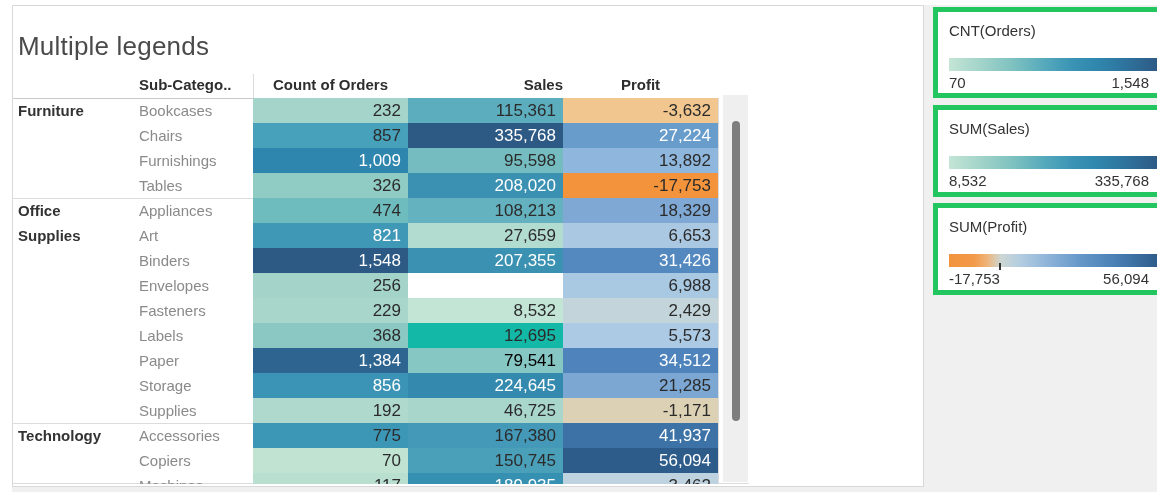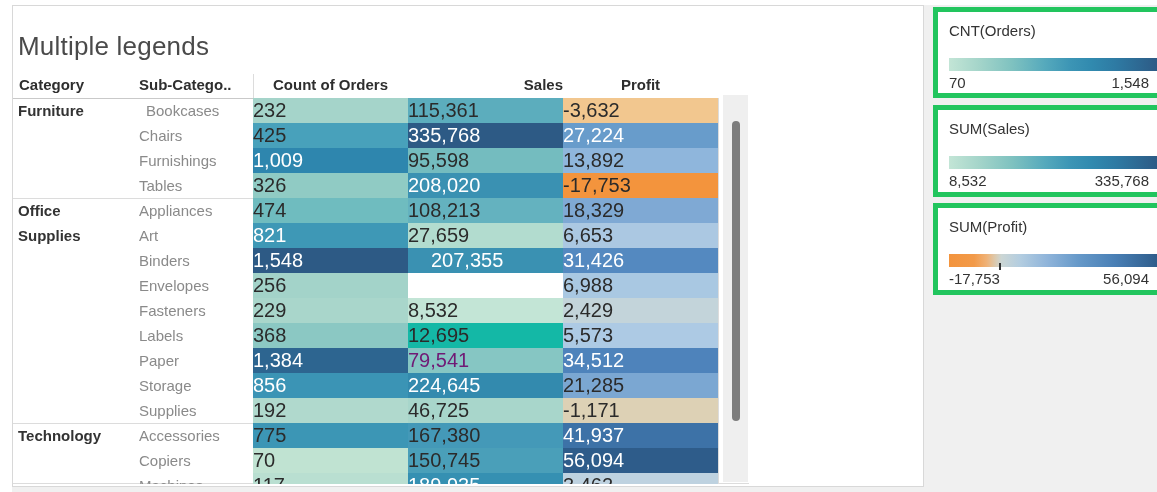--- a/index.html
+++ b/index.html
@@ -44,21 +44,21 @@
   .cat{
     position:absolute;left:5px;width:95px;font-size:15px;font-weight:700;
     color:#333333;line-height:25px;
   }
   .sub{
     position:absolute;left:126px;width:112px;height:25px;font-size:15px;
     color:#8a8a8a;line-height:25px;white-space:nowrap;
   }
   .cell{
     position:absolute;width:155px;height:25px;line-height:25px;
-    font-size:20px;text-align:left;box-sizing:border-box;padding-right:7px;
+    font-size:17px;text-align:right;box-sizing:border-box;padding-right:7px;
     white-space:nowrap;
   }
 
   
   .sb-track{
     position:absolute;left:710px;top:89px;width:25px;height:387px;
     background:#efefef;
   }
   .sb-thumb{
     position:absolute;left:9px;top:26px;width:8px;height:300px;
@@ -104,41 +104,40 @@
 </head>
 <body>
 
 <div class="stage">
 
   <div class="card">
     <div class="title">Multiple legends</div>
 
     <div class="tbl">
 
-      <div class="hcell h-cat">Category</div>
       <div class="hcell h-sub">Sub-Catego..</div>
       <div class="hcell h-ord">Count of Orders</div>
       <div class="hcell h-sal">Sales</div>
       <div class="hcell h-pro">Profit</div>
 
       <div class="hline" style="top:24px"></div>
       <div class="vline" style="left:240px;top:0;height:410px"></div>
       <div class="vline" style="left:705px;top:24px;height:386px"></div>
       <div class="gline" style="top:124px"></div>
       <div class="gline" style="top:349px"></div>
       <div class="bline"></div>
 
       <div id="rows-host">
           <div class="cat" style="top: 24px; height: 100px;">Furniture</div>
-          <div class="sub" style="top: 24px; margin-left: 7px;">Bookcases</div>
+          <div class="sub" style="top: 24px;">Bookcases</div>
           <div class="cell" style="left: 240px; top: 24px; background: rgb(165, 212, 202); color: rgb(43, 43, 43);">232</div>
           <div class="cell" style="left: 395px; top: 24px; background: rgb(92, 173, 189); color: rgb(43, 43, 43);">115,361</div>
           <div class="cell" style="left: 550px; top: 24px; background: rgb(242, 199, 143); color: rgb(43, 43, 43);">-3,632</div>
           <div class="sub" style="top: 49px;">Chairs</div>
-          <div class="cell" style="left: 240px; top: 49px; background: rgb(72, 161, 187); color: rgb(43, 43, 43);">425</div>
+          <div class="cell" style="left: 240px; top: 49px; background: rgb(72, 161, 187); color: rgb(43, 43, 43);">857</div>
           <div class="cell" style="left: 395px; top: 49px; background: rgb(45, 90, 133); color: rgb(255, 255, 255);">335,768</div>
           <div class="cell" style="left: 550px; top: 49px; background: rgb(104, 156, 203); color: rgb(255, 255, 255);">27,224</div>
           <div class="sub" style="top: 74px;">Furnishings</div>
           <div class="cell" style="left: 240px; top: 74px; background: rgb(46, 134, 174); color: rgb(255, 255, 255);">1,009</div>
           <div class="cell" style="left: 395px; top: 74px; background: rgb(116, 188, 191); color: rgb(43, 43, 43);">95,598</div>
           <div class="cell" style="left: 550px; top: 74px; background: rgb(143, 182, 220); color: rgb(43, 43, 43);">13,892</div>
           <div class="sub" style="top: 99px;">Tables</div>
           <div class="cell" style="left: 240px; top: 99px; background: rgb(144, 203, 196); color: rgb(43, 43, 43);">326</div>
           <div class="cell" style="left: 395px; top: 99px; background: rgb(58, 145, 178); color: rgb(255, 255, 255);">208,020</div>
           <div class="cell" style="left: 550px; top: 99px; background: rgb(243, 148, 61); color: rgb(43, 43, 43);">-17,753</div>
@@ -162,21 +161,21 @@
           <div class="sub" style="top: 224px;">Fasteners</div>
           <div class="cell" style="left: 240px; top: 224px; background: rgb(169, 214, 203); color: rgb(43, 43, 43);">229</div>
           <div class="cell" style="left: 395px; top: 224px; background: rgb(195, 229, 214); color: rgb(43, 43, 43);">8,532</div>
           <div class="cell" style="left: 550px; top: 224px; background: rgb(195, 212, 218); color: rgb(43, 43, 43);">2,429</div>
           <div class="sub" style="top: 249px;">Labels</div>
           <div class="cell" style="left: 240px; top: 249px; background: rgb(139, 200, 195); color: rgb(43, 43, 43);">368</div>
           <div class="cell" style="left: 395px; top: 249px; background: #14b8a6; color: rgb(43, 43, 43);">12,695</div>
           <div class="cell" style="left: 550px; top: 249px; background: rgb(173, 202, 228); color: rgb(43, 43, 43);">5,573</div>
           <div class="sub" style="top: 274px;">Paper</div>
           <div class="cell" style="left: 240px; top: 274px; background: rgb(45, 101, 144); color: rgb(255, 255, 255);">1,384</div>
-          <div class="cell" style="left: 395px; top: 274px; background: rgb(134, 198, 195); color: #701a75;">79,541</div>
+          <div class="cell" style="left: 395px; top: 274px; background: rgb(134, 198, 195); color: #000000;">79,541</div>
           <div class="cell" style="left: 550px; top: 274px; background: rgb(78, 131, 187); color: rgb(255, 255, 255);">34,512</div>
           <div class="sub" style="top: 299px;">Storage</div>
           <div class="cell" style="left: 240px; top: 299px; background: rgb(59, 148, 181); color: rgb(255, 255, 255);">856</div>
           <div class="cell" style="left: 395px; top: 299px; background: rgb(51, 138, 174); color: rgb(255, 255, 255);">224,645</div>
           <div class="cell" style="left: 550px; top: 299px; background: rgb(123, 167, 210); color: rgb(43, 43, 43);">21,285</div>
           <div class="sub" style="top: 324px;">Supplies</div>
           <div class="cell" style="left: 240px; top: 324px; background: rgb(176, 217, 205); color: rgb(43, 43, 43);">192</div>
           <div class="cell" style="left: 395px; top: 324px; background: rgb(168, 214, 203); color: rgb(43, 43, 43);">46,725</div>
           <div class="cell" style="left: 550px; top: 324px; background: rgb(221, 209, 181); color: rgb(43, 43, 43);">-1,171</div>
           <div class="cat" style="top: 349px; height: 75px;">Technology</div>

